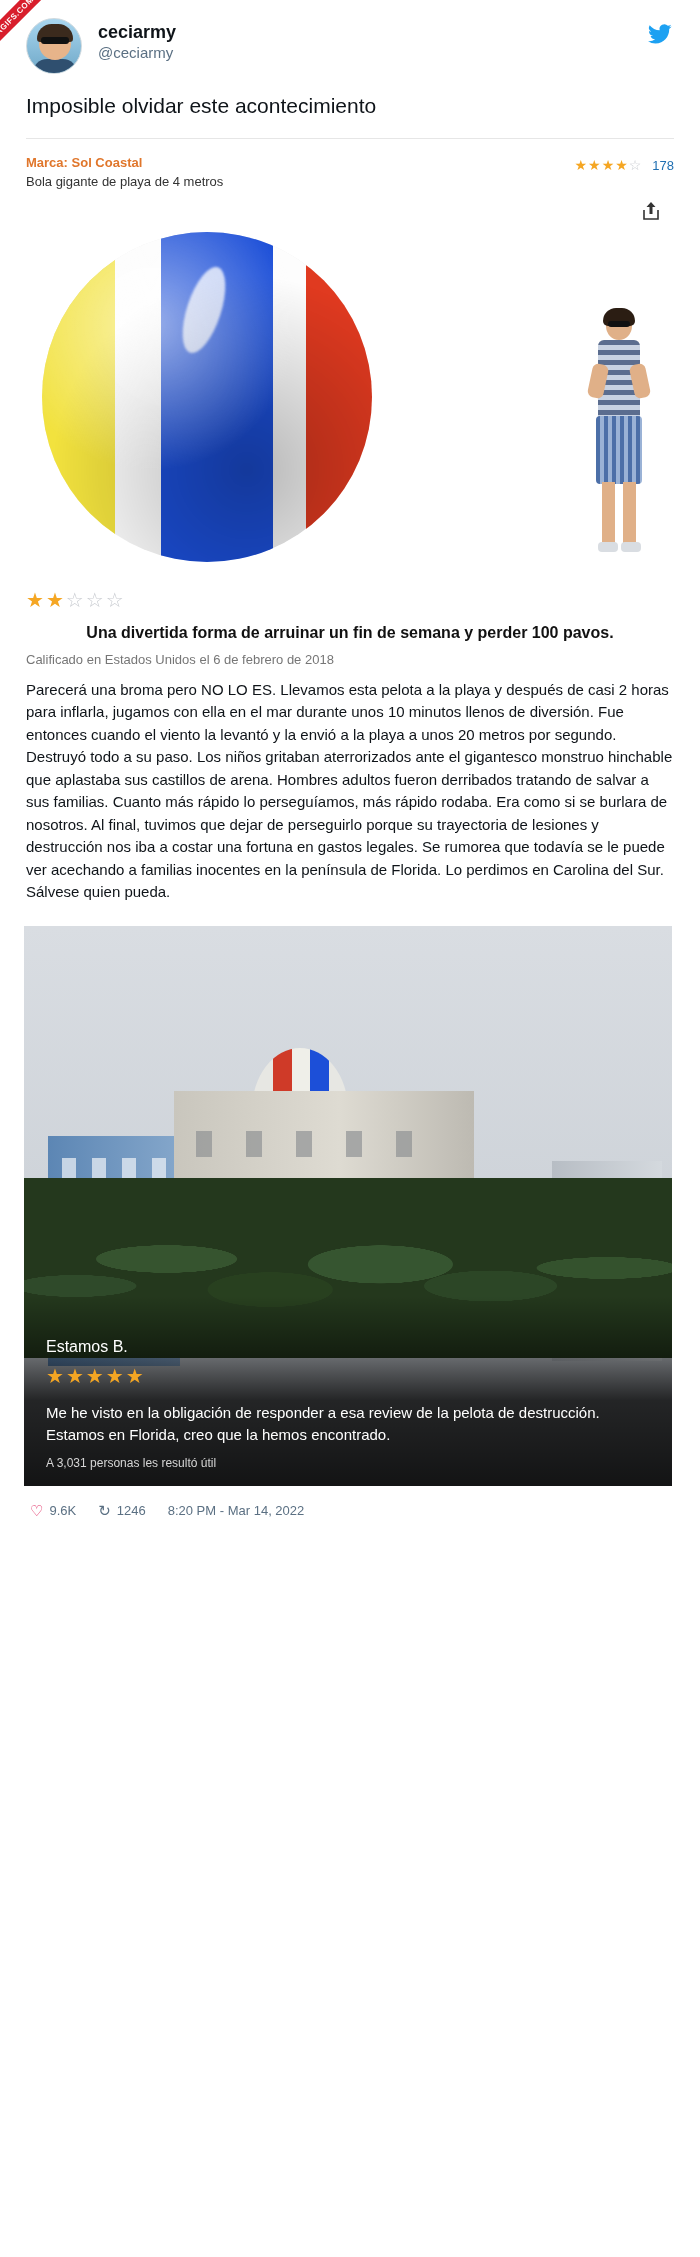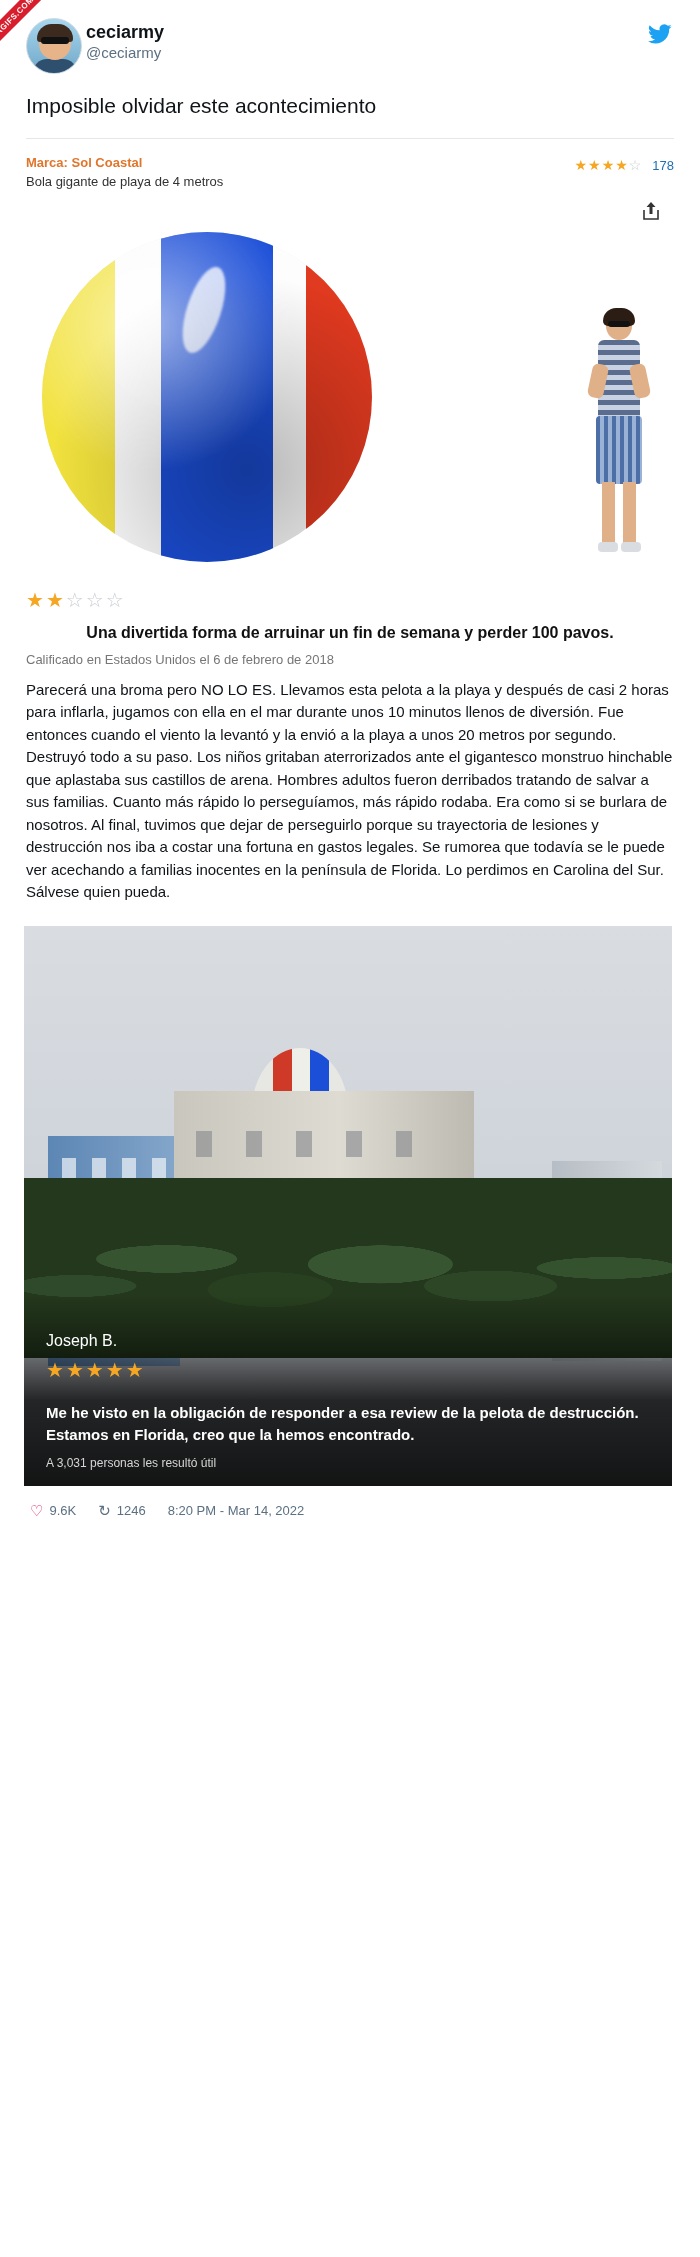--- a/index.html
+++ b/index.html
@@ -38,21 +38,21 @@
     letter-spacing: .5px;
     text-align: center;
     padding: 3px 0;
     transform: rotate(-45deg);
     font-weight: bold;
   }
   
   .head {
     display: flex;
     align-items: flex-start;
-    gap: 4px;
+    gap: 16px;
   }
   .avatar {
     width: 56px; height: 56px;
     border-radius: 50%;
     flex: 0 0 56px;
     background: linear-gradient(#a9d6ef,#6fa8c8);
     border: 1px solid #cfd9de;
     overflow: hidden;
     position: relative;
   }
@@ -248,21 +248,21 @@
   }
   .photo-fade {
     position: absolute; left:0; right:0; bottom:0; height: 190px;
     background: linear-gradient(rgba(0,0,0,0), rgba(0,0,0,.82) 55%, rgba(0,0,0,.9));
   }
   .reply-overlay {
     position: absolute; left: 22px; right: 22px; bottom: 16px; color: #fff;
   }
   .reply-name { font-size: 16px; margin-bottom: 8px; }
   .reply-stars { font-size: 20px; letter-spacing: 2px; color: #f5a623; }
-  .reply-text { font-size: 15px; font-weight: bold; line-height: 1.45; margin-top: 20px; }
+  .reply-text { font-size: 15px; font-weight: normal; line-height: 1.45; margin-top: 14px; }
   .reply-helpful { font-size: 12px; color: #d6d6d6; margin-top: 10px; }
   
   .footer {
     display: flex; align-items: center; gap: 22px;
     padding: 16px 4px 18px 4px;
     font-size: 13px; color: #5b7083;
   }
   .fitem { display: flex; align-items: center; gap: 6px; }
   .heart { color: #e0245e; font-size: 15px; }
   .rt { color: #5b7083; font-size: 15px; }
@@ -404,21 +404,21 @@
         <div class="win" style="left:72px;top:64px"></div>
       <div class="win" style="left:12px;top:104px"></div>
         <div class="win" style="left:42px;top:104px"></div>
         <div class="win" style="left:72px;top:104px"></div>
     </div>
     <div class="tent"></div>
     <div class="trees"></div>
     <div class="photo-fade"></div>
 
     <div class="reply-overlay">
-      <div class="reply-name">Joseph B.</div>
+      <div class="reply-name">Estamos B.</div>
       <div class="reply-stars">★★★★★</div>
       <div class="reply-text">Me he visto en la obligación de responder a esa review de la pelota de destrucción. Estamos en Florida, creo que la hemos encontrado.</div>
       <div class="reply-helpful">A 3,031 personas les resultó útil</div>
     </div>
   </div>
 
   <div class="footer">
     <div class="fitem">
       <span class="heart">♡</span>
       <span>9.6K</span>

